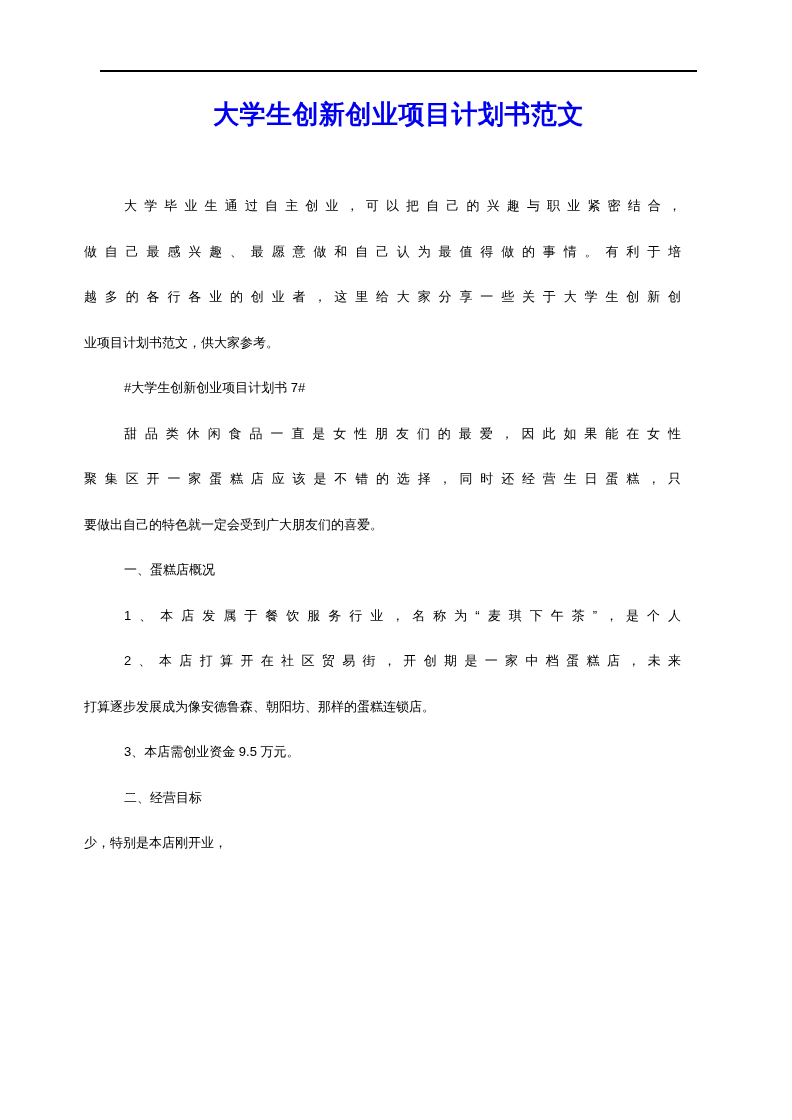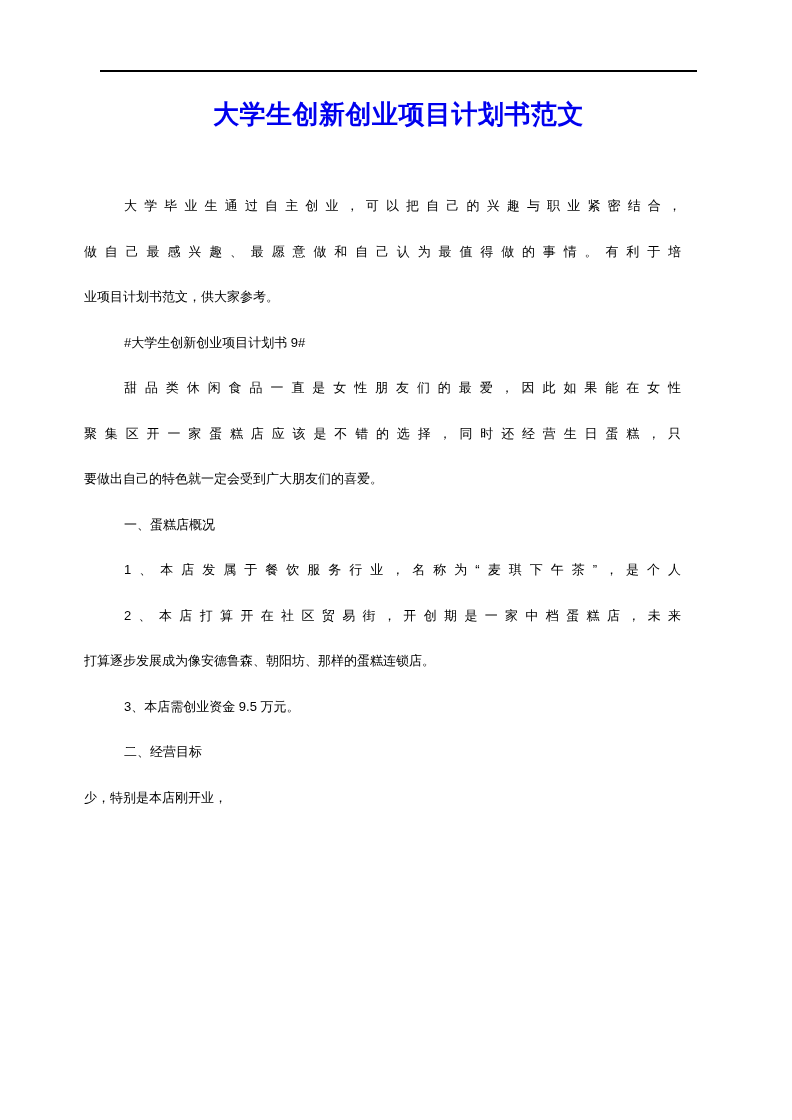--- a/index.html
+++ b/index.html
@@ -69,22 +69,23 @@
 </style>
 </head>
 <body>
 
 <div class="page">
   <div class="header-rule" style="background: rgb(0, 0, 0);"></div>
   <h1 class="doc-title" style="color: rgb(0, 0, 238);">大学生创新创业项目计划书范文</h1>
   <div class="body-text">
       <div class="line first">大学毕业生通过自主创业，可以把自己的兴趣与职业紧密结合，</div>
       <div class="line">做自己最感兴趣、最愿意做和自己认为最值得做的事情。有利于培</div>
+      <div class="line">越多的各行各业的创业者，这里给大家分享一些关于大学生创新创</div>
       <div class="line end">业项目计划书范文，供大家参考。</div>
-      <div class="line first end">#大学生创新创业项目计划书 9#</div>
+      <div class="line first end">#大学生创新创业项目计划书 7#</div>
       <div class="line first">甜品类休闲食品一直是女性朋友们的最爱，因此如果能在女性</div>
       <div class="line">聚集区开一家蛋糕店应该是不错的选择，同时还经营生日蛋糕，只</div>
       <div class="line end">要做出自己的特色就一定会受到广大朋友们的喜爱。</div>
       <div class="line first end">一、蛋糕店概况</div>
       <div class="line first">1、本店发属于餐饮服务行业，名称为“麦琪下午茶”，是个人</div>
       <div class="line first">2、本店打算开在社区贸易街，开创期是一家中档蛋糕店，未来</div>
       <div class="line end">打算逐步发展成为像安德鲁森、朝阳坊、那样的蛋糕连锁店。</div>
       <div class="line first end">3、本店需创业资金 9.5 万元。</div>
       <div class="line first end">二、经营目标</div>
       <div class="line end">少，特别是本店刚开业，</div>

